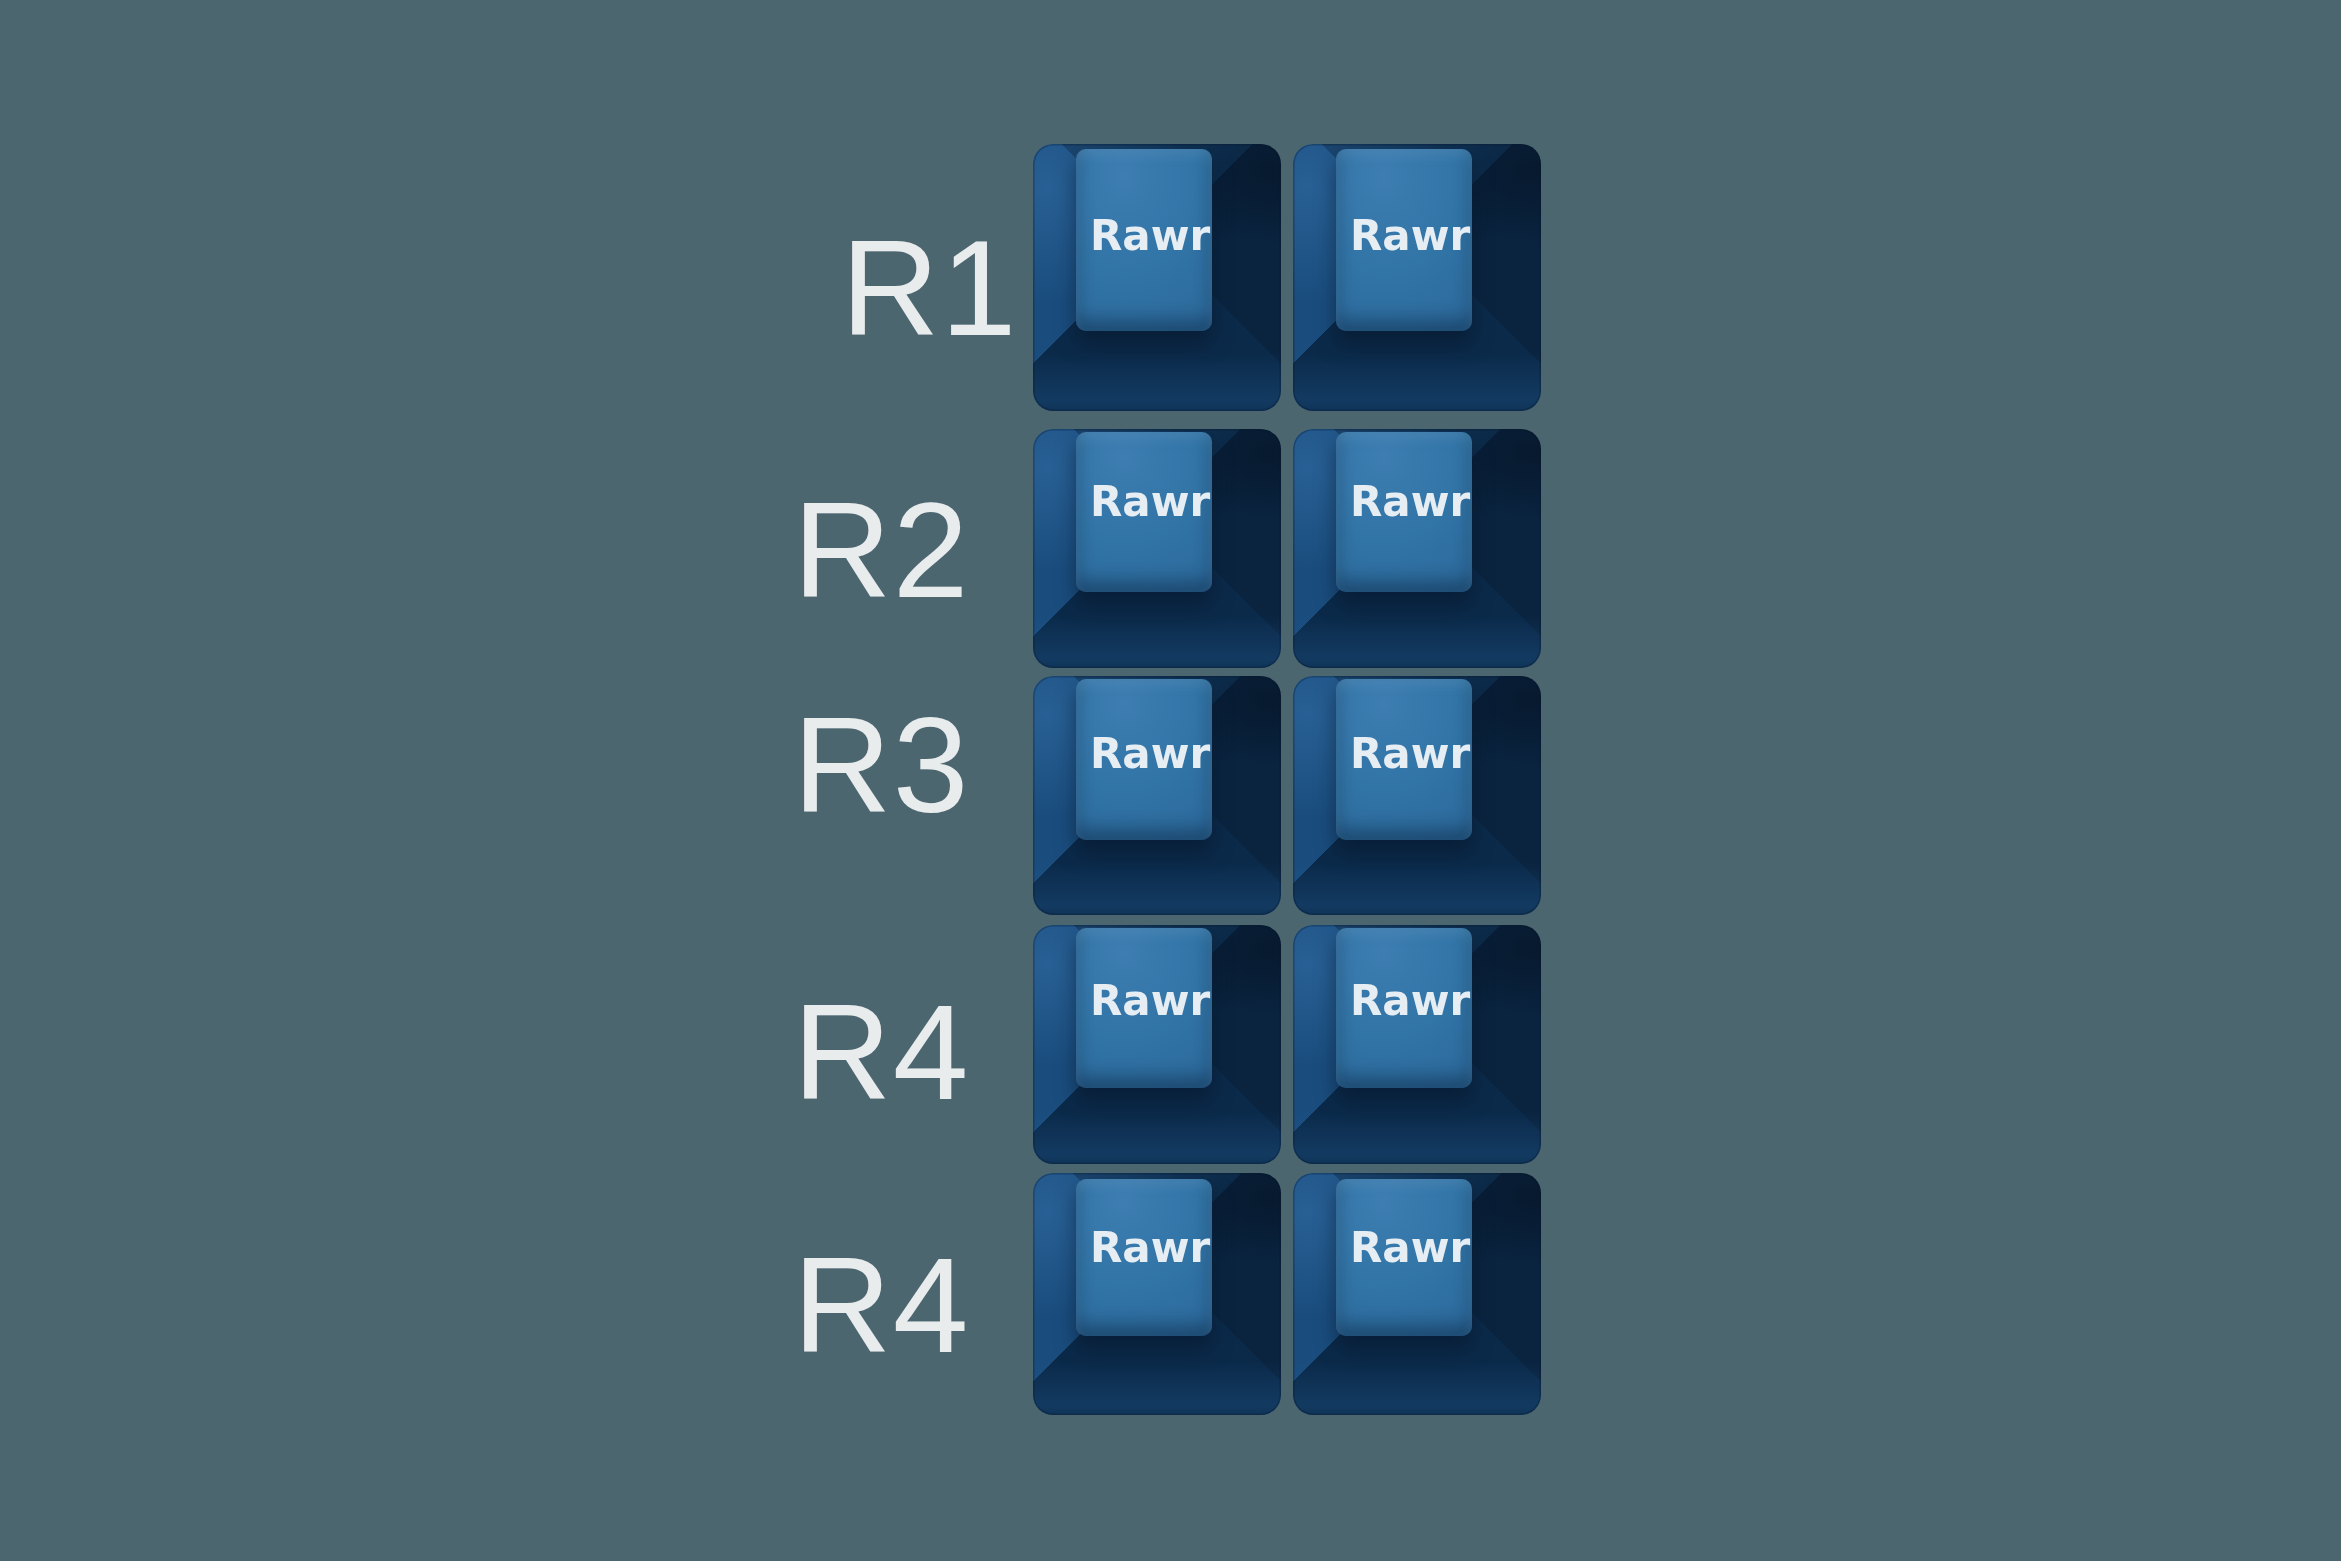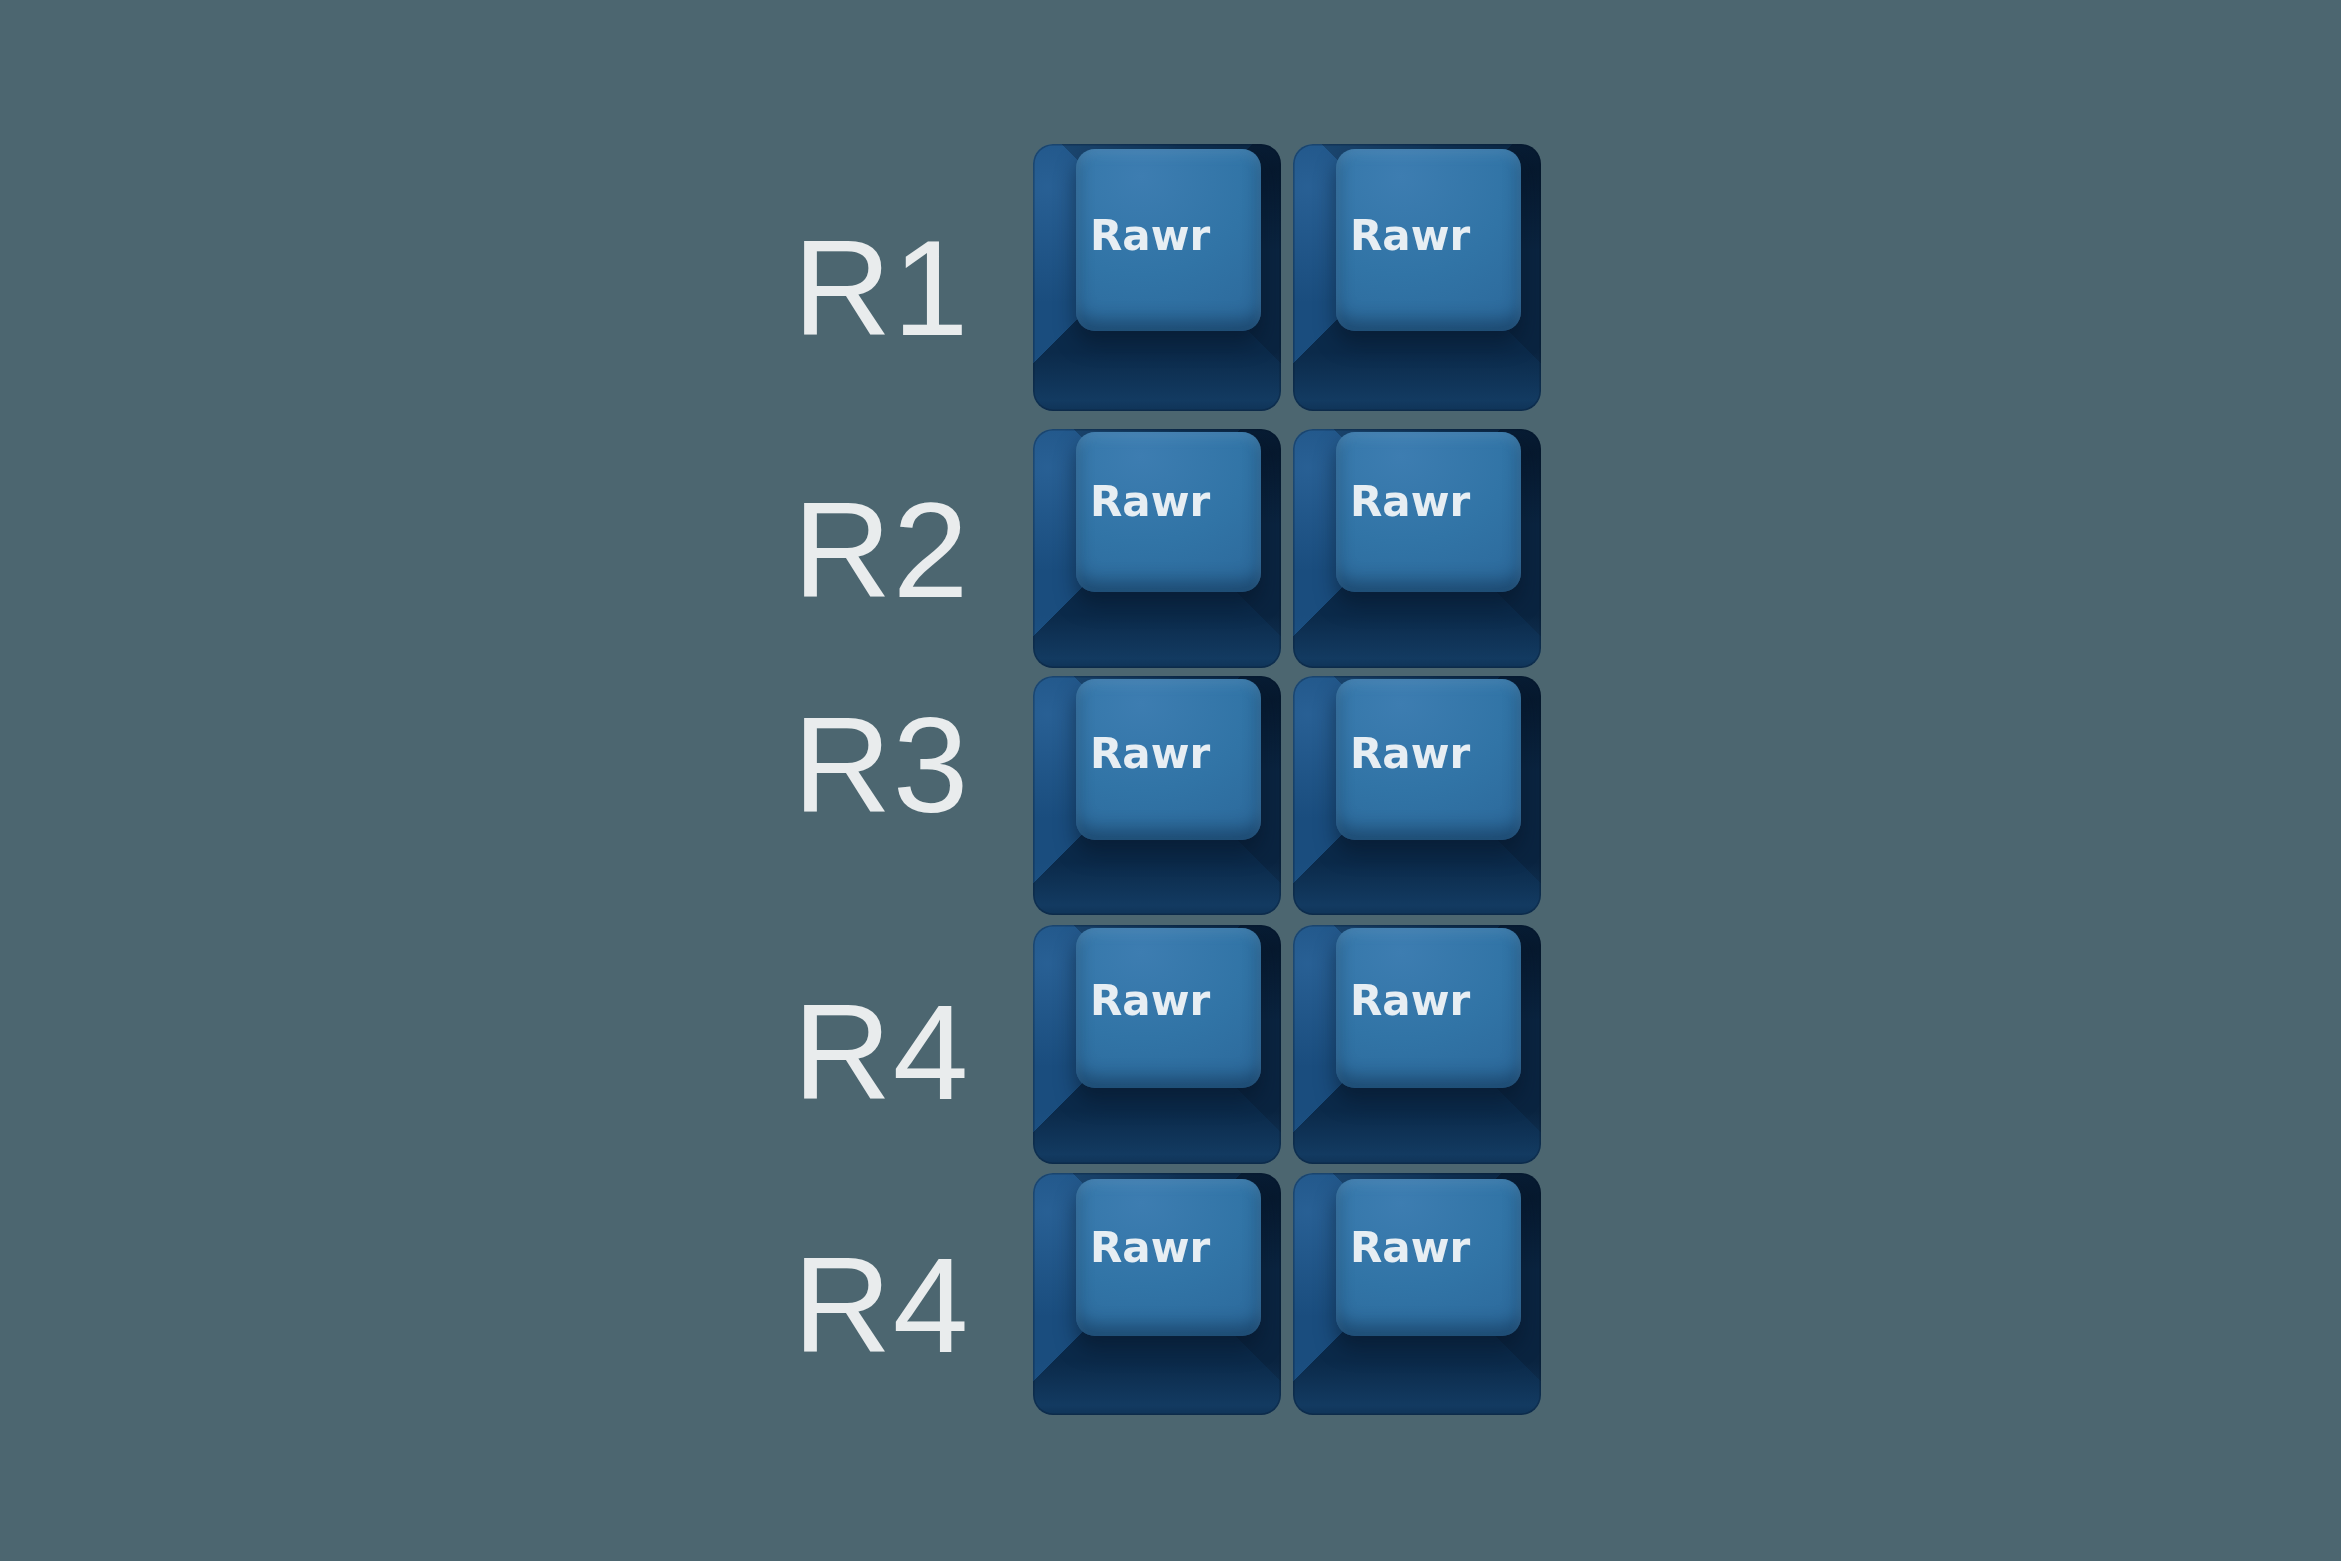--- a/index.html
+++ b/index.html
@@ -43,22 +43,22 @@
       conic-gradient(from 45deg at 50% var(--cy,38%),
         var(--side-right) 0deg 90deg,
         var(--side-bottom) 90deg 180deg,
         var(--side-left) 180deg 270deg,
         var(--side-top) 270deg 360deg);
     box-shadow: inset 0 0 0 1.6px rgba(8,24,44,0.30);
   }
   .keycap-face{
     position:absolute;
     left:43px;
-    width:185px;
-    border-radius:19px;
+    width:136px;
+    border-radius:10px;
     background:
       radial-gradient(130% 120% at 35% 15%, #3d7db1 0%, var(--face) 45%, #2a6496 100%);
     box-shadow:
       inset 0 6.2px 11px rgba(160,200,230,0.16),
       inset 0 -11px 17px rgba(7,28,52,0.42),
       0 12.5px 20px rgba(5,20,38,0.50);
   }
   .keycap-legend{
     position:absolute;
     left:14px;
@@ -67,21 +67,21 @@
     font-size:42px;
     color:var(--legend);
     letter-spacing:0px;
     user-select:none;
   }
 </style>
 </head>
 <body>
 
 <div id="canvas">
-    <div class="row-label" style="top: 210px;">R1</div>
+    <div class="row-label" style="top: 210px; margin-left: 48px;">R1</div>
     <div class="keycap" style="left: 1033px; top: 144px; height: 267px; --cy: 35.8%;">
       <div class="keycap-face" style="top: 4.7px; height: 182px;">
         <span class="keycap-legend" style="top: 62px;">Rawr</span>
       </div>
     </div>
     <div class="keycap" style="left: 1293px; top: 144px; height: 267px; --cy: 35.8%;">
       <div class="keycap-face" style="top: 4.7px; height: 182px;">
         <span class="keycap-legend" style="top: 62px;">Rawr</span>
       </div>
     </div>

